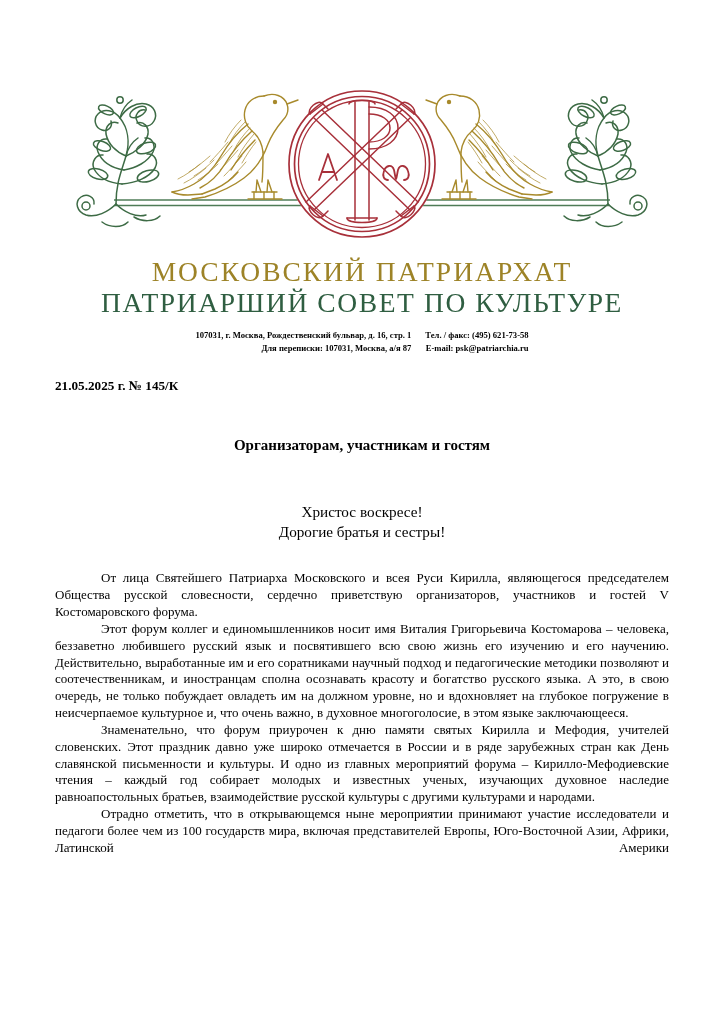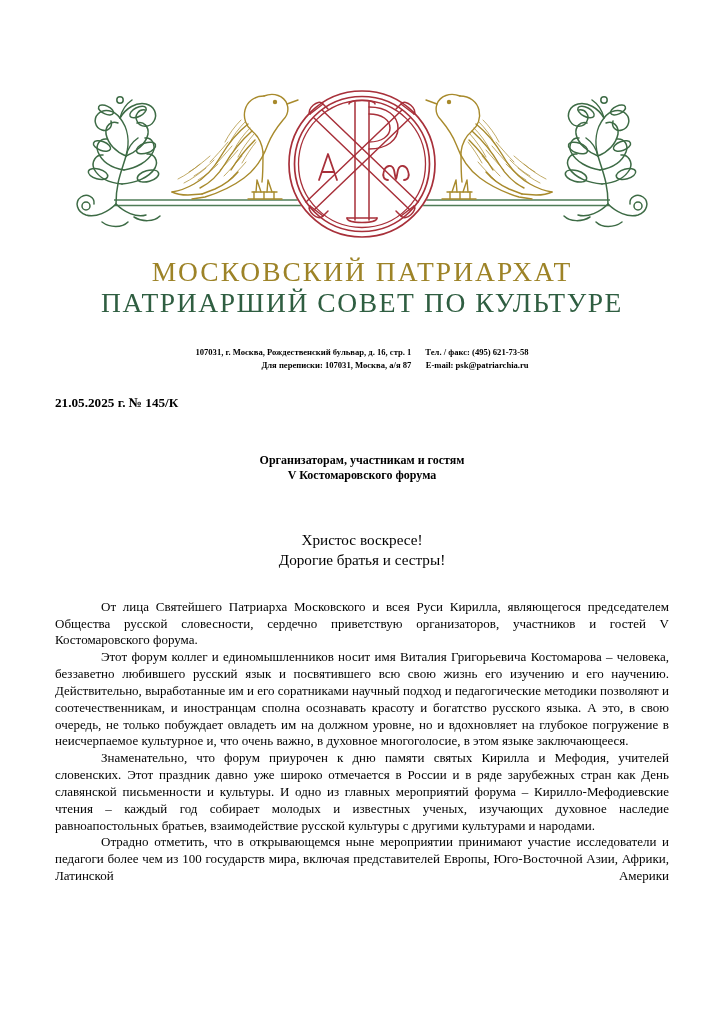--- a/index.html
+++ b/index.html
@@ -58,21 +58,21 @@
     font-family: "Liberation Serif", "DejaVu Serif", serif;
     font-size: 27.5px;
     letter-spacing: 1.6px;
     color: #2f5e41;
     white-space: nowrap;
     margin-top: 2px;
   }
 
   
   .contacts {
-    margin-top: 29px;
+    margin-top: 12px;
     display: flex;
     justify-content: center;
     gap: 14px;
     font-size: 8.6px;
     font-weight: bold;
     line-height: 1.45;
     color: #000;
   }
   .contacts-left  { text-align: right; }
   .contacts-right { text-align: right; }
@@ -85,21 +85,21 @@
   }
   .ref-line {
     margin-top: 24px;
     font-size: 13.2px;
     font-weight: bold;
     text-align: left;
   }
   .addressee {
     margin-top: 42px;
     text-align: center;
-    font-size: 12px;
+    font-size: 15px;
     font-weight: bold;
     line-height: 1.26;
   }
   .salutation {
     margin-top: 47px;
     text-align: center;
     font-size: 15.2px;
     line-height: 1.30;
   }
   .paragraphs {
@@ -324,21 +324,20 @@
       </div>
     </div>
   </div>
 
   <div class="doc-body">
 
     <div class="ref-line">21.05.2025 г. № 145/К</div>
 
     <div class="addressee">
       <div>Организаторам, участникам и гостям</div>
-      <div>V Костомаровского форума</div>
     </div>
 
     <div class="salutation">
       <div>Христос воскресе!</div>
       <div>Дорогие братья и сестры!</div>
     </div>
 
     <div class="paragraphs">
       <p>От лица Святейшего Патриарха Московского и всея Руси Кирилла, являющегося председателем Общества русской словесности, сердечно приветствую организаторов, участников и гостей V Костомаровского форума.</p>
       <p>Этот форум коллег и единомышленников носит имя Виталия Григорьевича Костомарова – человека, беззаветно любившего русский язык и посвятившего всю свою жизнь его изучению и его научению. Действительно, выработанные им и его соратниками научный подход и педагогические методики позволяют и соотечественникам, и иностранцам сполна осознавать красоту и богатство русского языка. А это, в свою очередь, не только побуждает овладеть им на должном уровне, но и вдохновляет на глубокое погружение в неисчерпаемое культурное и, что очень важно, в духовное многоголосие, в этом языке заключающееся.</p>

